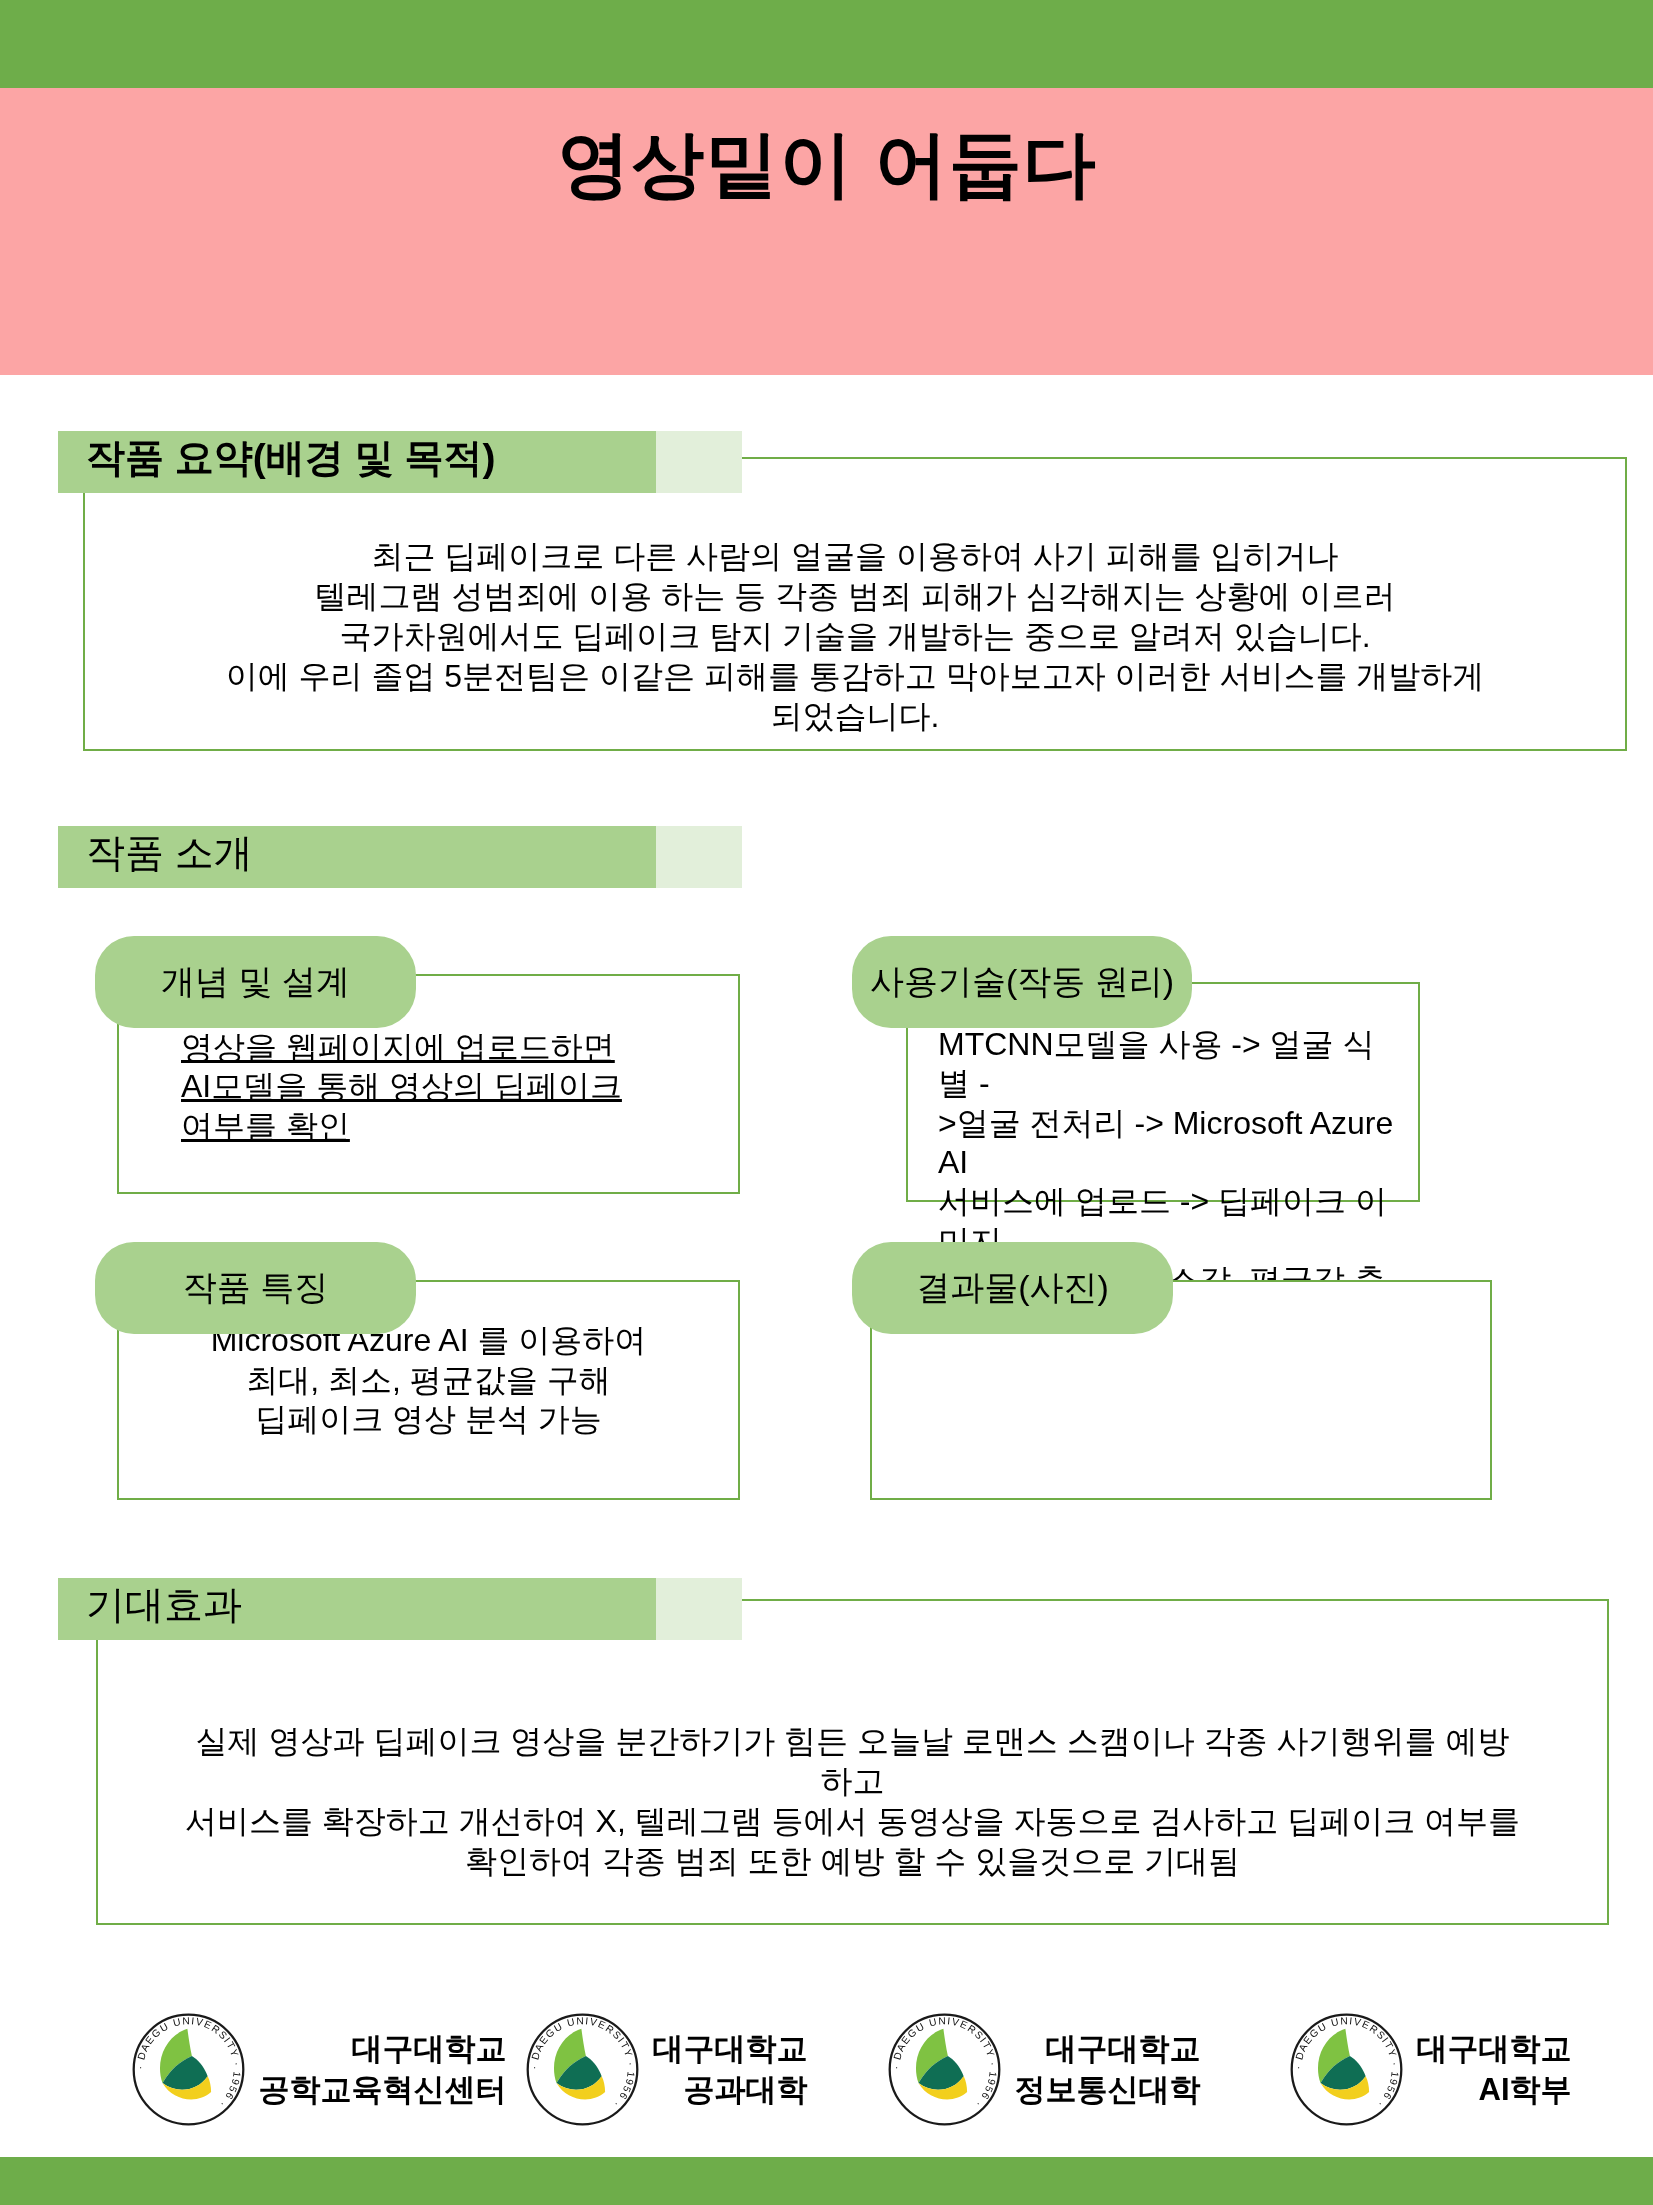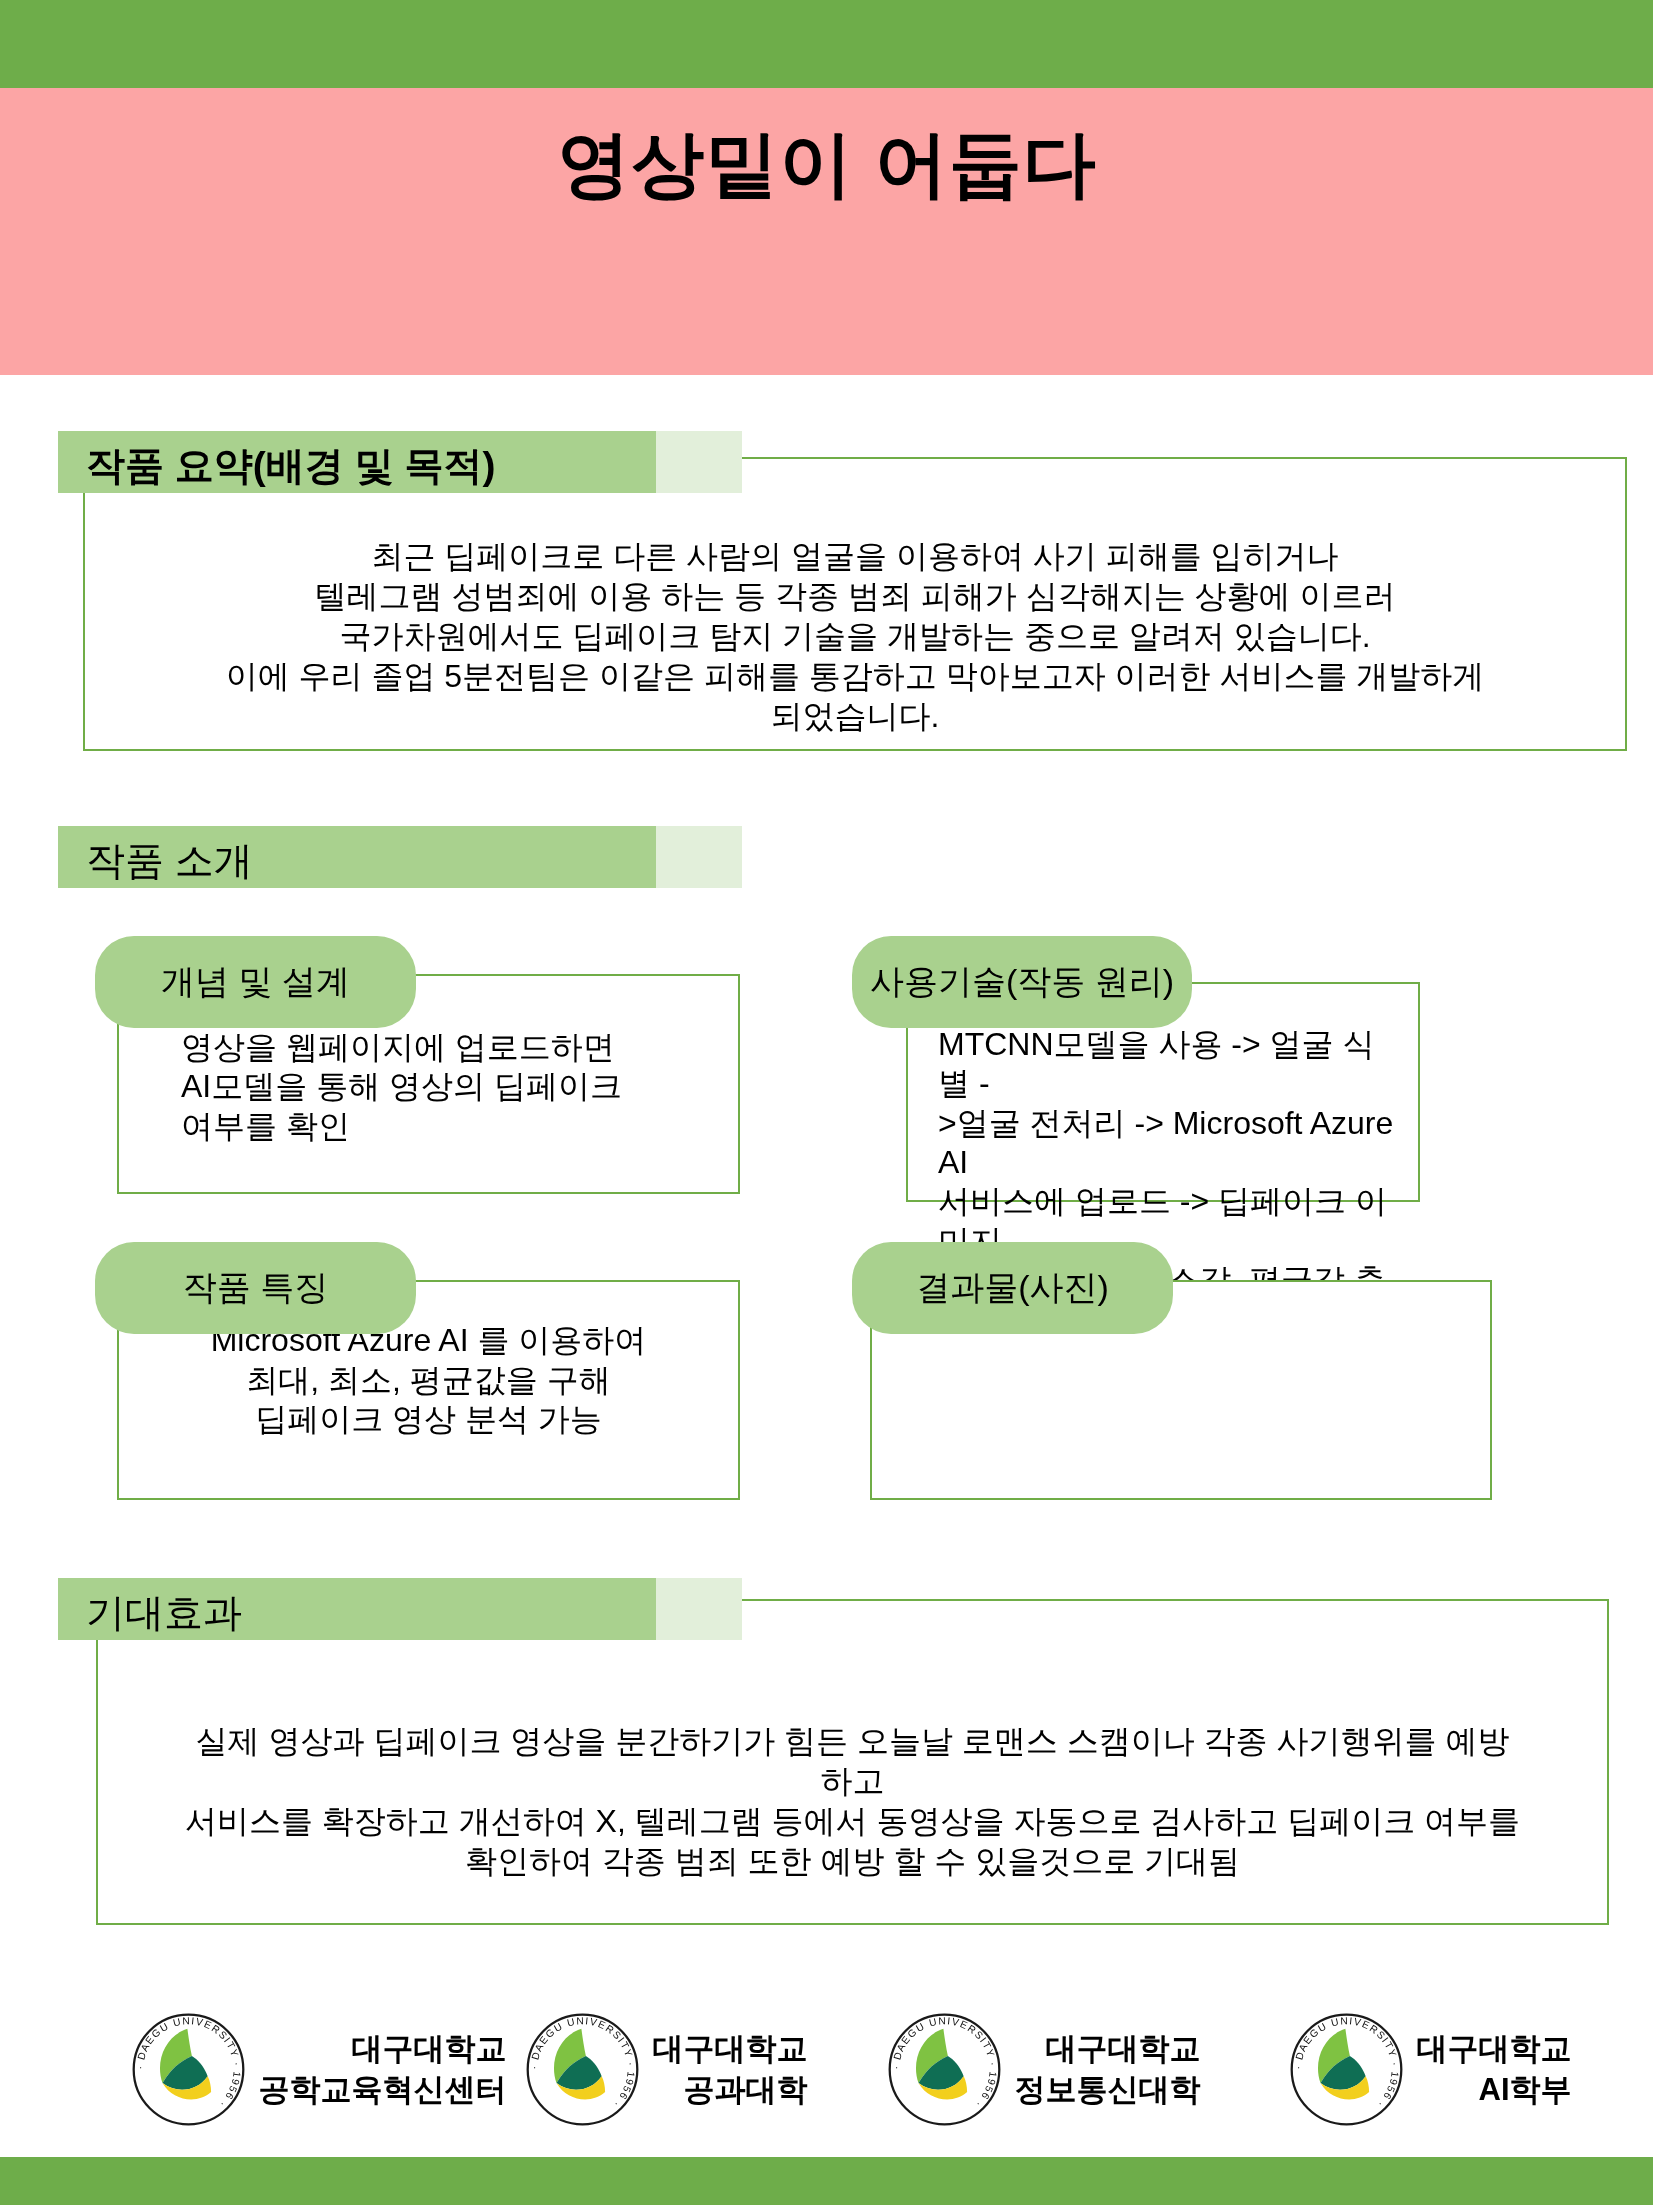--- a/index.html
+++ b/index.html
@@ -7,21 +7,21 @@
   .poster{position:relative;width:1654px;height:2205px;background:#ffffff;overflow:hidden;color:#000;}
 
   .top-bar{position:absolute;left:0;top:0;width:1654px;height:88px;background:#6ead4a;}
   .bottom-bar{position:absolute;left:0;top:2157px;width:1654px;height:49px;background:#6ead4a;}
 
   .masthead{position:absolute;left:0;top:88px;width:1654px;height:287px;background:#fca5a5;text-align:center;}
   .title{margin:0;padding-top:28px;font-size:73px;font-weight:800;letter-spacing:1px;}
   .subtitle{margin-top:35px;font-size:46px;font-weight:400;line-height:1.25;white-space:pre-line;}
 
   .sec-head{position:absolute;display:flex;height:62px;z-index:3;}
-  .sec-head-main{width:598px;height:62px;background:#a9d18e;display:flex;align-items:flex-end;padding-left:28px;box-sizing:border-box;font-size:39px;}
+  .sec-head-main{width:598px;height:62px;background:#a9d18e;display:flex;align-items:flex-start;padding-left:28px;box-sizing:border-box;font-size:39px;}
   .sec-head-tail{width:86px;height:62px;background:#e2efda;}
   .sec-head.s1{left:58px;top:431px;}
   .sec-head.s1 .sec-head-main{font-weight:700;}
   .sec-head.s2{left:58px;top:826px;}
   .sec-head.s3{left:58px;top:1578px;}
 
   .outline-box{position:absolute;background:#ffffff;border:2.9px solid #70ad47;box-sizing:border-box;z-index:1;}
   .summary-box{left:83px;top:457px;width:1544px;height:294px;display:flex;align-items:center;justify-content:center;padding:68px 58px 4.9px 58px;}
   .expected-box{left:96px;top:1599px;width:1513px;height:326px;display:flex;align-items:center;justify-content:center;padding:83px 49px 4.9px 49px;}
   .centered-body{margin:0;font-size:32px;line-height:1.25;text-align:center;white-space:pre-line;}
@@ -31,21 +31,21 @@
   .pill.p-tech{left:852px;top:936px;width:340px;}
   .pill.p-features{left:95px;top:1242px;width:321px;}
   .pill.p-results{left:852px;top:1242px;width:321px;}
 
   .gbox{position:absolute;background:#fff;border:2.9px solid #70ad47;box-sizing:border-box;z-index:2;}
   .gbox.b-concept{left:117px;top:974px;width:623px;height:220px;}
   .gbox.b-tech{left:870px;top:982px;width:514px;height:220px;margin-left:36px;}
   .gbox.b-features{left:117px;top:1280px;width:623px;height:220px;display:flex;align-items:center;justify-content:center;padding-bottom:19.4px;}
   .gbox.b-results{left:870px;top:1280px;width:622px;height:220px;}
   .gbox-body{margin:0;font-size:32px;line-height:1.23;white-space:pre-line;}
-  .b-concept .gbox-body{padding:52px 24px 0 62px;}
+  .b-concept .gbox-body{padding:52px 24px 0 62px;text-decoration:underline;}
   .b-tech .gbox-body{padding:41px 14.6px 0 30px;}
   .b-features .gbox-body{text-align:center;}
 
   .logo-group{position:absolute;top:2013px;display:flex;align-items:center;gap:13.6px;}
   .logo-group.g1{left:132px;}
   .logo-group.g2{left:526px;}
   .logo-group.g3{left:888px;}
   .logo-group.g4{left:1290px;}
   .seal{width:113px;height:113px;flex:0 0 auto;}
   .logo-text{text-align:right;}

